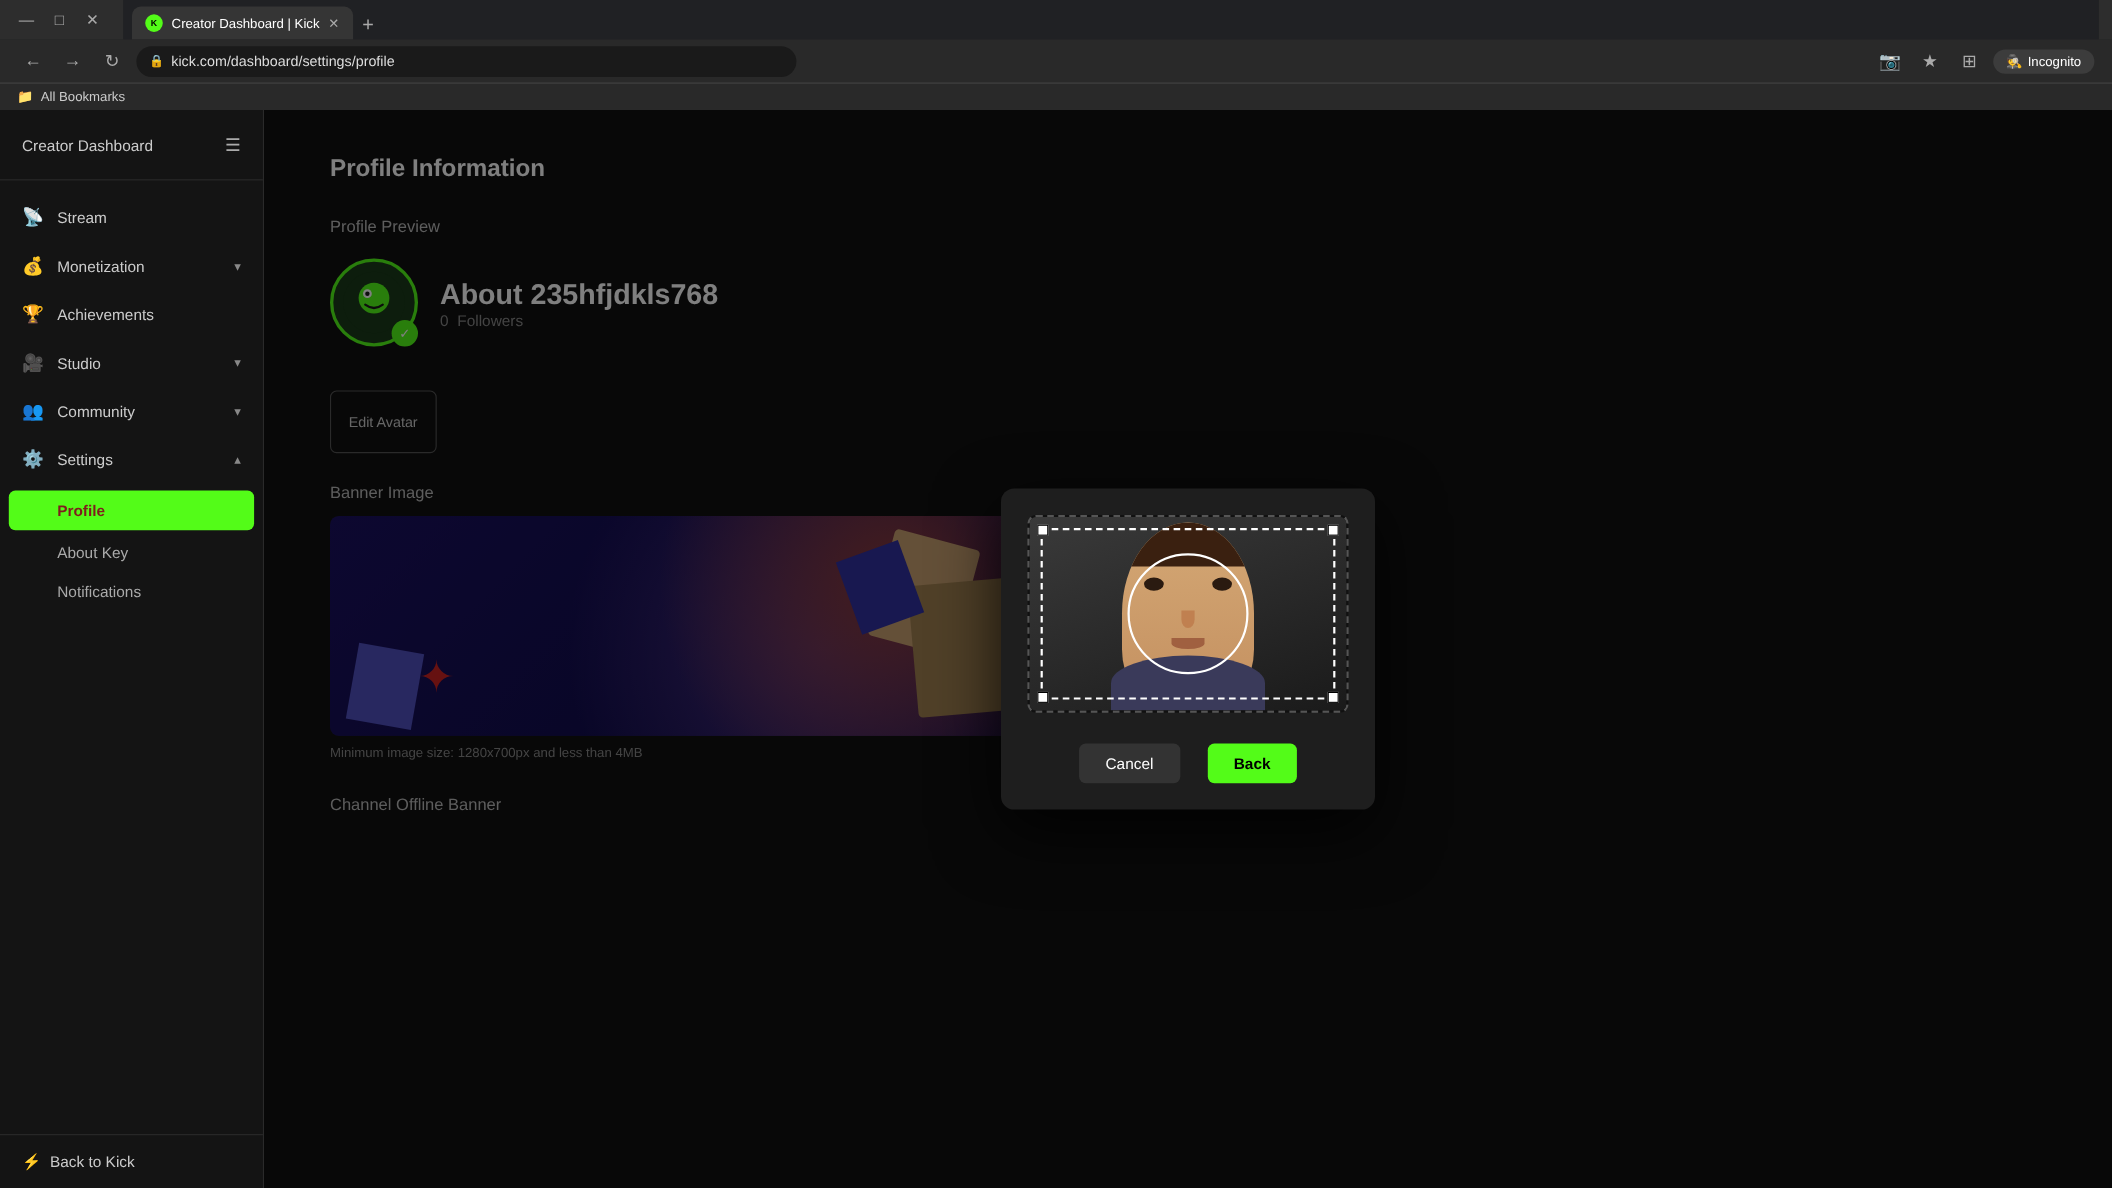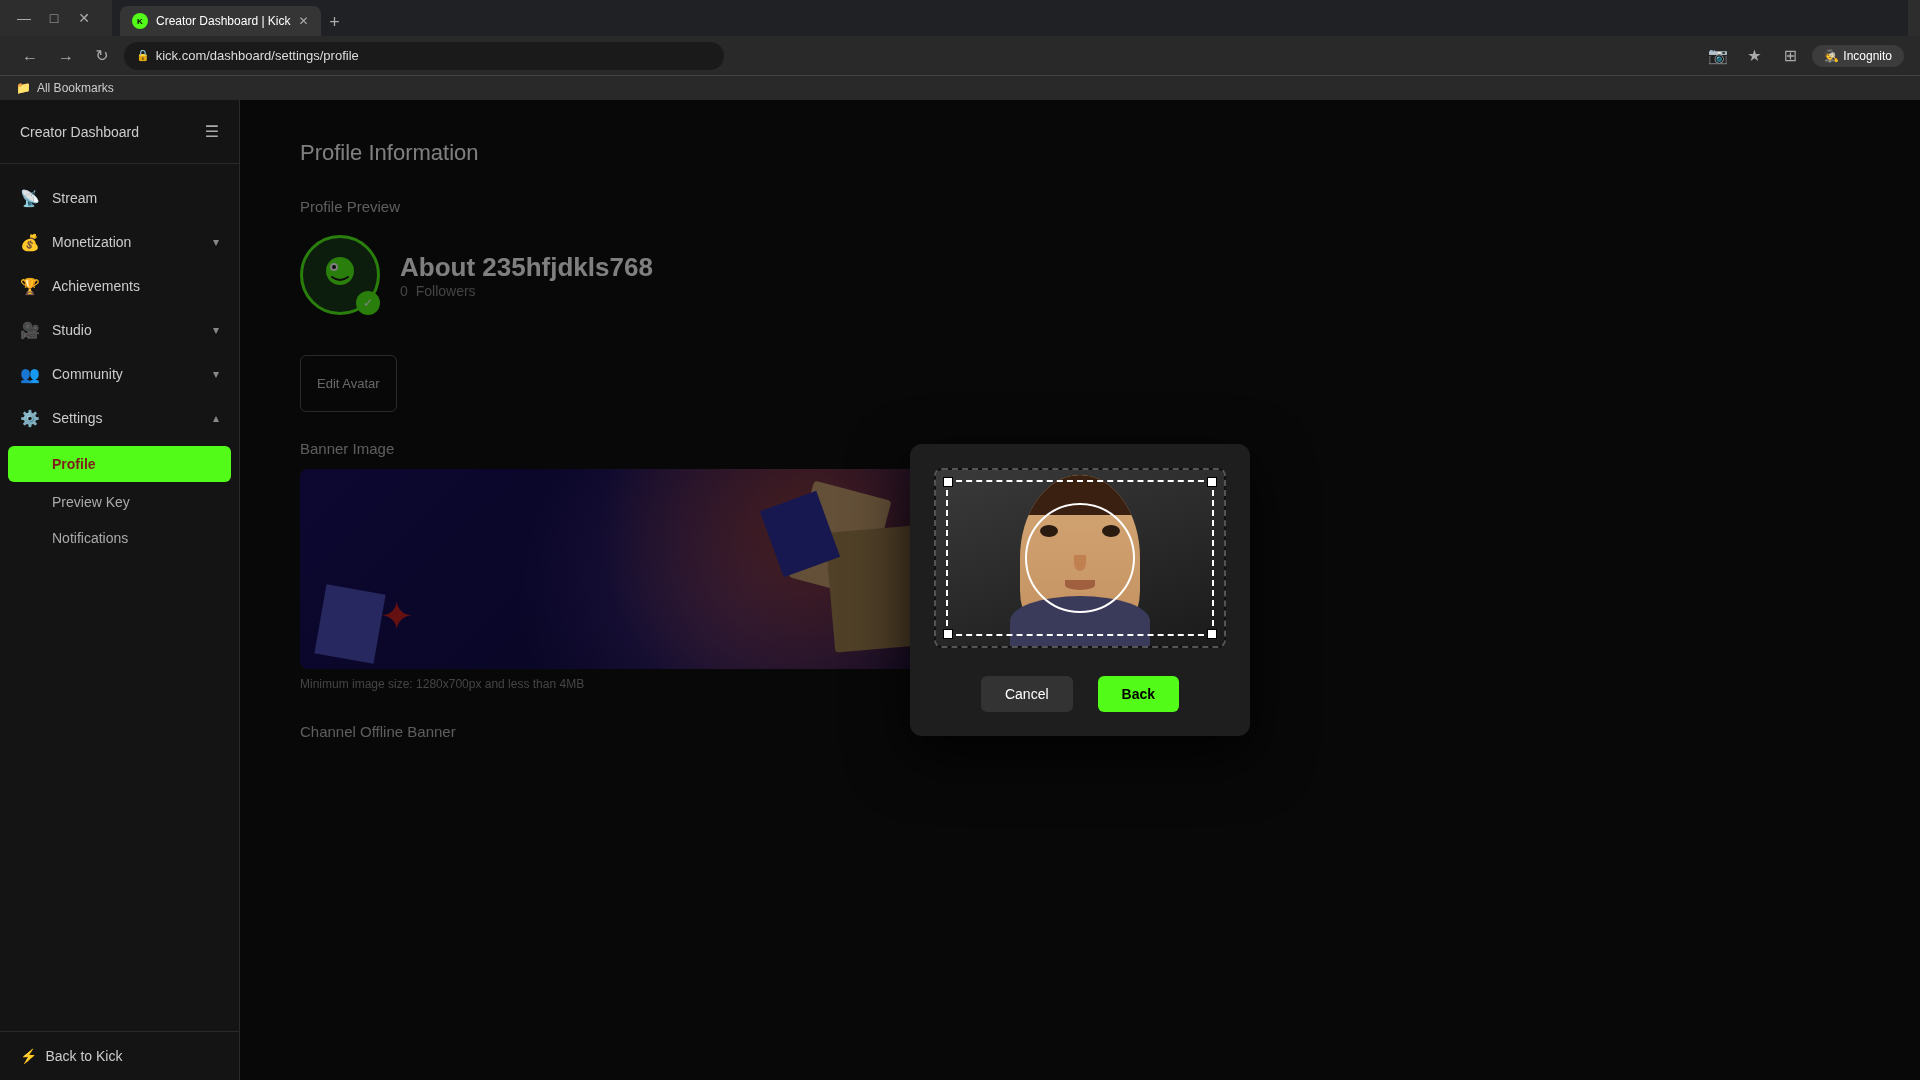--- a/index.html
+++ b/index.html
@@ -259,21 +259,21 @@
     
     .main-content {
       flex: 1;
       background: #111;
       overflow-y: auto;
       padding: 40px 60px;
       position: relative;
     }
     .page-title {
       font-size: 22px;
-      font-weight: 400;
+      font-weight: 700;
       color: #fff;
       margin-bottom: 32px;
     }
     .section-label {
       font-size: 15px;
       color: #bbb;
       margin-bottom: 20px;
       font-weight: 400;
     }
     .profile-preview {
@@ -681,21 +681,21 @@
       <div class="nav-item">
         <span class="nav-item-icon">⚙️</span>
         <span>Settings</span>
         <span class="nav-item-chevron">▴</span>
       </div>
       <div class="settings-sub">
         <div class="sub-item active-sub">
           <span>Profile</span>
         </div>
         <div class="sub-item">
-          <span>Preview Key</span>
+          <span>About Key</span>
         </div>
         <div class="sub-item">
           <span>Notifications</span>
         </div>
       </div>
     </nav>
     <div class="sidebar-footer">
       <div class="back-btn">
         <span>⚡</span>
         <span>Back to Kick</span>

